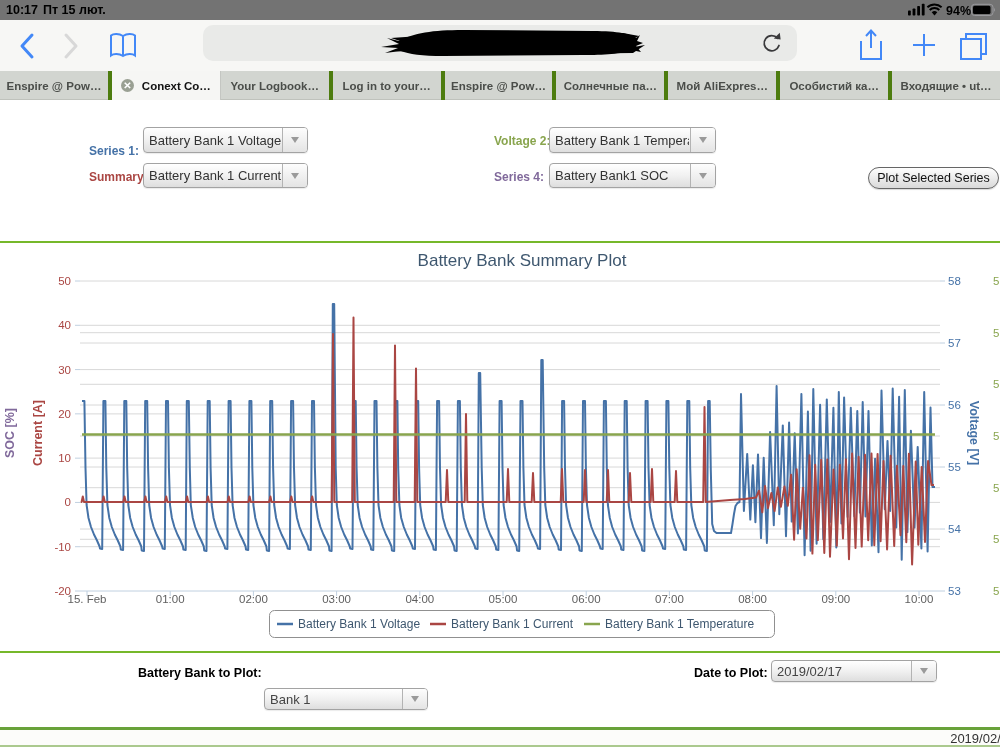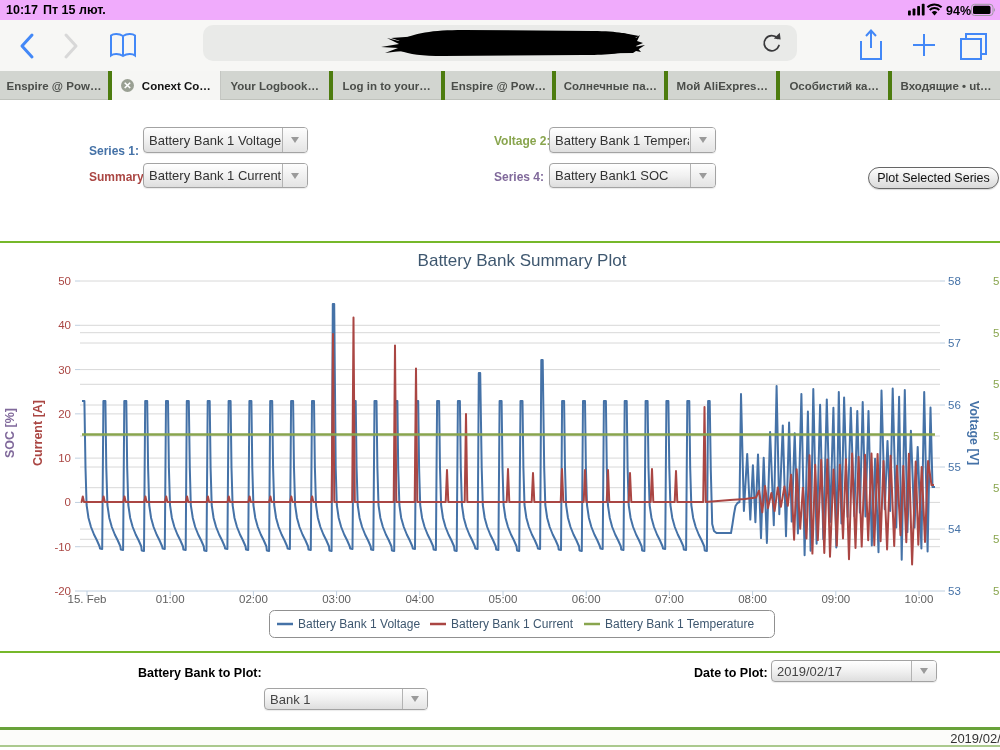--- a/index.html
+++ b/index.html
@@ -1,18 +1,18 @@
 <!DOCTYPE html>
 <html><head><meta charset="utf-8">
 <style>
 *{margin:0;padding:0;box-sizing:border-box}
 html,body{width:1000px;height:750px;overflow:hidden;background:#fff;
 font-family:"Liberation Sans",sans-serif;-webkit-font-smoothing:antialiased}
 .abs{position:absolute}
-#statusbar{position:absolute;left:0;top:0;width:1000px;height:20px;background:#f0abfc;font-size:13px;font-weight:bold;color:#000}
+#statusbar{position:absolute;left:0;top:0;width:1000px;height:20px;background:#737373;font-size:13px;font-weight:bold;color:#000}
 #toolbar{position:absolute;left:0;top:20px;width:1000px;height:51px;background:#f7f7f5}
 #urlfield{position:absolute;left:203px;top:5px;width:594px;height:36px;background:#e9eae8;border-radius:10px}
 #tabbar{position:absolute;left:0;top:71px;width:1000px;height:29px;display:flex;background:#d2d5d0}
 .tab{flex:1 1 0;position:relative;font-size:11.5px;font-weight:bold;color:#4a4d49;
 display:flex;align-items:center;justify-content:center;white-space:nowrap;overflow:hidden;
 border-right:4px solid #4d7c0f;box-shadow:inset 0 -1px 0 #bfc2bc}
 .tab:last-child{border-right:none}
 .tab.active{background:#f6f6f4;color:#111;box-shadow:none;border-right:1px solid #c4c6c2}
 .tab .close{width:13px;height:13px;border-radius:50%;background:#9aa093;color:#fff;font-size:10px;line-height:13px;
 text-align:center;margin-right:8px;font-weight:bold;flex:0 0 auto}

